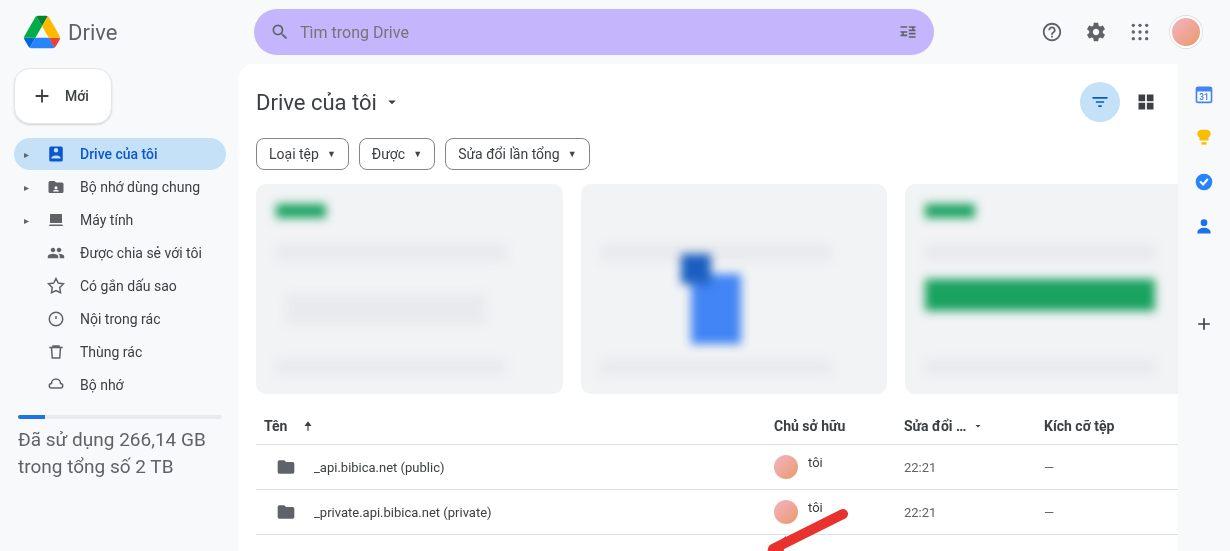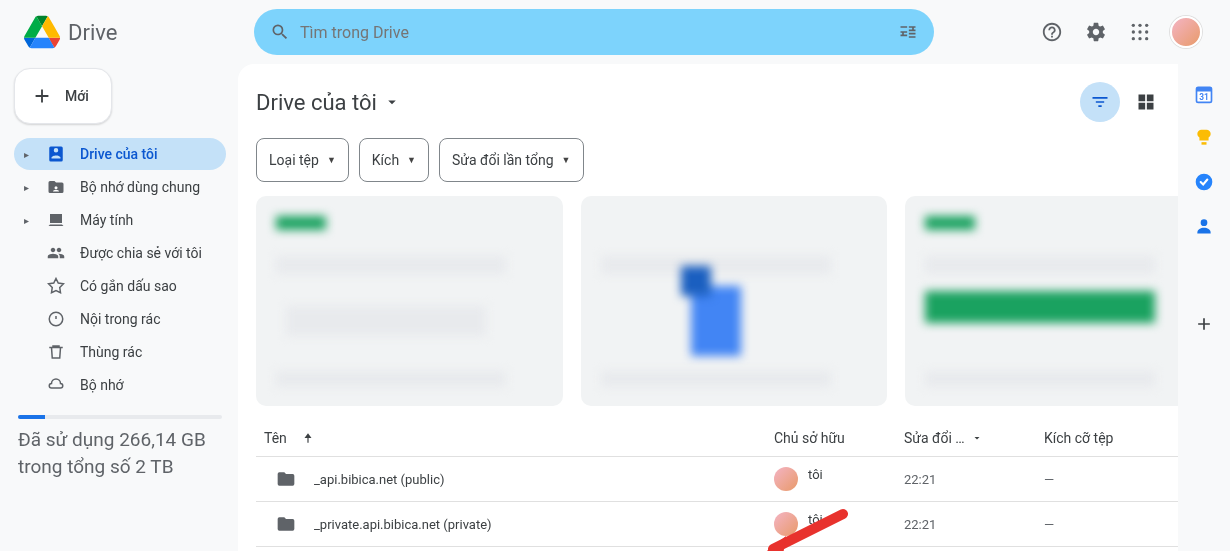--- a/index.html
+++ b/index.html
@@ -1,21 +1,21 @@
 <!DOCTYPE html>
 <html><head>
 <meta charset="utf-8">
 <style>
 *{box-sizing:border-box;margin:0;padding:0;font-family:Roboto,Arial,sans-serif}
 body{background:#f8f9fa;width:1230px;height:551px;overflow:hidden;position:relative}
 .topbar{display:flex;align-items:center;height:64px;padding:0 16px;gap:8px}
 .logo-area{display:flex;align-items:center;gap:8px;width:230px;padding-left:8px}
 .logo{width:36px;height:36px}
 .product{font-size:22px;color:#5f6368}
-.search-wrap{flex:1;display:flex;align-items:center;background:#7dd3fc;border-radius:24px;height:46px;padding:0 6px;max-width:680px}
+.search-wrap{flex:1;display:flex;align-items:center;background:#c4b5fd;border-radius:24px;height:46px;padding:0 6px;max-width:680px}
 .search-wrap .sicon{width:40px;height:40px;display:flex;align-items:center;justify-content:center;color:#5f6368;border-radius:50%}
 .search-wrap input{flex:1;border:none;background:transparent;font-size:16px;color:#3c4043;outline:none}
 .top-actions{display:flex;align-items:center;gap:4px;margin-left:auto;padding-right:12px}
 .ticon{width:40px;height:40px;display:flex;align-items:center;justify-content:center;color:#5f6368;border-radius:50%;cursor:pointer}
 .avatar{width:32px;height:32px;border-radius:50%;margin-left:6px;background:linear-gradient(135deg,#f4b4c4,#e89a6a);border:2px solid #fff;box-shadow:0 0 0 1px #e0e0e0;cursor:pointer}
 .main{display:flex;height:calc(100% - 64px)}
 .sidebar{width:238px;padding:4px 12px 0 14px}
 .new-btn{display:inline-flex;align-items:center;gap:12px;background:#fff;border:1px solid #e4e6ea;border-radius:16px;padding:16px 22px 16px 16px;font-size:14px;font-weight:500;color:#3c4043;box-shadow:0 1px 2px rgba(0,0,0,.15);cursor:pointer;margin-bottom:14px}
 .nav{list-style:none}
 .nav li{display:flex;align-items:center;gap:14px;padding:6px 12px 6px 10px;border-radius:20px;font-size:14px;color:#3c4043;cursor:pointer;margin-bottom:1px;height:32px}
@@ -27,26 +27,26 @@
 .storage-bar .fill{height:100%;width:13%;background:#1a73e8}
 .storage-txt{font-size:19px;color:#5f6368;padding:0 4px;line-height:1.4}
 .buy-btn{margin:14px 4px 0 4px;border:1px solid #747775;background:transparent;color:#0b57d0;font-size:14px;font-weight:500;border-radius:20px;padding:8px 20px;cursor:pointer}
 .content{flex:1;background:#fff;border-radius:16px 0 0 0;padding:18px 18px 0 18px;position:relative;overflow:hidden}
 .chead{display:flex;align-items:center;gap:8px}
 .crumb{font-size:22px;color:#3c4043;display:flex;align-items:center;gap:6px;cursor:pointer}
 .cicons{margin-left:auto;display:flex;align-items:center;gap:6px}
 .cicon{width:40px;height:40px;display:flex;align-items:center;justify-content:center;color:#444;border-radius:50%;cursor:pointer}
 .cicon.flt{background:#c4e1f8;color:#0b57d0}
 .chips{display:flex;gap:10px;margin:16px 0 14px 0}
-.chip{display:flex;align-items:center;gap:8px;border:1px solid #80868b;border-radius:8px;padding:13px 12px;font-size:14px;color:#3c4043;cursor:pointer}
+.chip{display:flex;align-items:center;gap:8px;border:1px solid #80868b;border-radius:8px;padding:7px 12px;font-size:14px;color:#3c4043;cursor:pointer}
 .chip .tri{font-size:9px;color:#444}
 .previews{display:flex;gap:18px;margin-bottom:14px}
 .pcard{flex:1;height:210px;background:#f1f3f4;border-radius:10px;position:relative;overflow:hidden}
 .pblur{position:absolute;filter:blur(5px)}
-.table-head{display:flex;align-items:center;font-size:14px;font-weight:400;color:#3c4043;padding:10px 8px;border-bottom:1px solid #e0e0e0}
+.table-head{display:flex;align-items:center;font-size:14px;font-weight:700;color:#3c4043;padding:10px 8px;border-bottom:1px solid #e0e0e0}
 .th-name{flex:1;display:flex;align-items:center;gap:14px}
 .th-owner{width:130px}
 .th-mod{width:140px;display:flex;align-items:center;gap:6px}
 .th-size{width:130px}
 .th-menu{width:30px}
 .row{display:flex;align-items:center;padding:10px 8px;border-bottom:1px solid #e0e0e0;font-size:13px;color:#3c4043}
 .row .rname{flex:1;display:flex;align-items:center;gap:18px;padding-left:12px}
 .row .rowner{width:130px;display:flex;align-items:flex-start;gap:10px}
 .row .rmod{width:140px;color:#5f6368}
 .row .rsize{width:130px;color:#5f6368}
@@ -232,21 +232,21 @@
           </span>
       </div>
     </div>
 
     <div class="chips" id="chips">
         <div class="chip">
           <span>Loại tệp</span>
           <span class="tri">▼</span>
         </div>
         <div class="chip">
-          <span>Kích</span>
+          <span>Được</span>
           <span class="tri">▼</span>
         </div>
         <div class="chip">
           <span>Sửa đổi lần tổng</span>
           <span class="tri">▼</span>
         </div>
       </div>
 
     <div class="previews">
       <div class="pcard">

